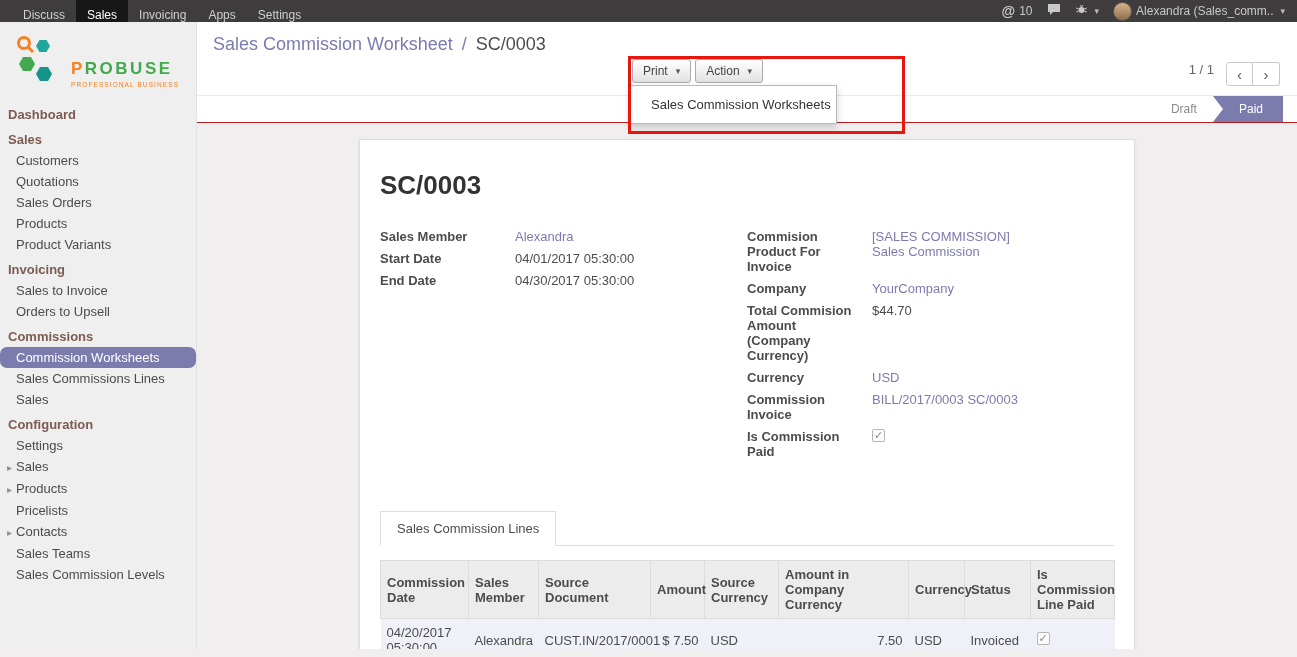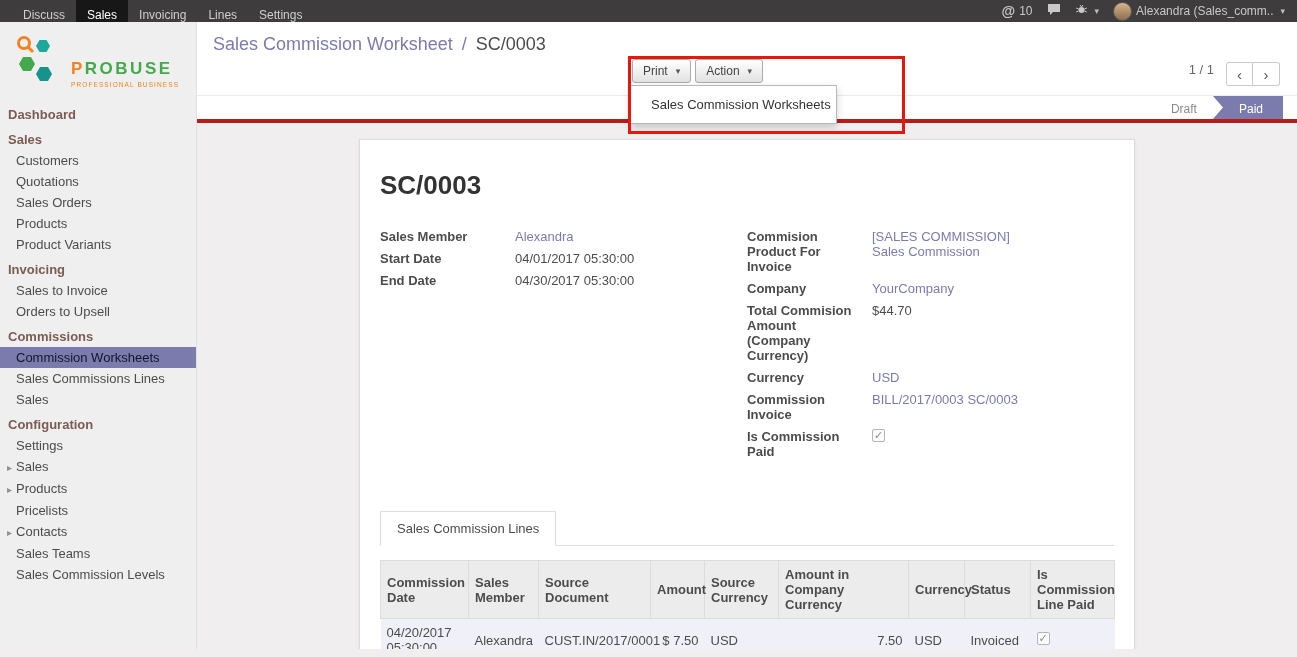--- a/index.html
+++ b/index.html
@@ -25,21 +25,21 @@
   .sidebar { width:197px; flex-shrink:0; background:#f0eff0; border-right:1px solid #e2e1e1; overflow:hidden; }
   .main { flex:1; display:flex; flex-direction:column; background:#f0eeee; position:relative; }
 
   
   .logo { display:flex; align-items:flex-end; gap:15px; padding:12px 6px 12px 14px; }
   .logo-t1 { display:block; color:#44a94c; font-weight:bold; font-size:17px; letter-spacing:2.5px; }
   .logo-t1::first-letter { color:#f58220; }
   .logo-t2 { display:block; color:#f58220; font-size:6.5px; letter-spacing:1.1px; margin-top:2px; }
   .sb-section { font-weight:bold; color:#7a5c51; font-size:13px; padding:4px 8px 3px; margin-top:3px; line-height:15px; cursor:pointer; }
   .sb-item { font-size:13px; color:#4c4c4c; padding:3px 8px 3px 16px; line-height:15px; cursor:pointer; white-space:nowrap; }
-  .sb-item.selected { background:#7c7bad; color:#0f172a; }
+  .sb-item.selected { background:#7c7bad; color:#ffffff;border-radius:7px; }
   .sb-arrow { color:#8f8f8f; font-size:10px; margin-right:4px; margin-left:-9px; }
 
   
   .control-panel { background:#fff; height:73px; position:relative; z-index:10; }
   .breadcrumb { position:absolute; left:16px; top:12px; font-size:18px; white-space:nowrap; }
   .bc-link { color:#7c7bad; cursor:pointer; }
   .bc-sep { color:#7c7bad; margin:0 4px; }
   .bc-current { color:#4c4c4c; }
   .btn-group { position:absolute; left:435px; top:37px; display:flex; gap:4px; }
   .o-btn { font-size:12px; color:#444; background:linear-gradient(#ffffff,#e2e2e2); border:1px solid #ababab;
@@ -49,21 +49,21 @@
   .pg-btns { display:flex; }
   .pg-btn { width:27px; height:24px; border:1px solid #c9c9c9; background:#fff; display:flex; align-items:center;
             justify-content:center; font-size:15px; color:#555; cursor:pointer; }
   .pg-btn.prev { border-radius:3px 0 0 3px; }
   .pg-btn.next { border-radius:0 3px 3px 0; border-left:none; }
   .dropdown { position:absolute; left:433px; top:63px; width:207px; background:#fff; border:1px solid #b9b9b9;
               box-shadow:0 3px 8px rgba(0,0,0,.18); padding:4px 0; z-index:20; }
   .dd-item { font-size:13px; color:#333; padding:7px 20px; cursor:pointer; white-space:nowrap; }
 
   
-  .statusbar { background:#fff; border-top:1px solid #ebebeb; border-bottom:4px solid #b91c1c; height:28px;
+  .statusbar { background:#fff; border-top:1px solid #ebebeb; border-bottom:1px solid #b91c1c; height:28px;
                display:flex; justify-content:flex-end; align-items:stretch; }
   .status-steps { display:flex; margin-right:14px; }
   .step { font-size:12px; line-height:26px; padding:0 16px; color:#8a8a8a; cursor:pointer; }
   .step.active { background:#7c7bad; color:#fff; padding:0 20px 0 26px;
                  clip-path:polygon(0 0,100% 0,100% 100%,0 100%,10px 50%); }
 
   
   .content { flex:1; overflow:hidden; padding-top:16px; }
   .sheet { width:776px; margin:0 auto; background:#fff; border:1px solid #dedddd;
            box-shadow:0 1px 3px rgba(0,0,0,.08); padding:16px 20px 40px; height:720px; }
@@ -101,21 +101,21 @@
                 border:3px solid #e8170d; z-index:40; pointer-events:none; }
 </style>
 </head>
 <body>
 
 <div class="topbar">
   <div class="tb-menus">
       <div class="tb-item">Discuss</div>
       <div class="tb-item active">Sales</div>
       <div class="tb-item">Invoicing</div>
-      <div class="tb-item">Lines</div>
+      <div class="tb-item">Apps</div>
       <div class="tb-item">Settings</div>
     </div>
   <div class="tb-right">
     <div class="tb-ico">
       <span class="at">@</span>
       <span>10</span>
     </div>
     <div class="tb-ico">
       <span>
         <svg width="14" height="13" viewBox="0 0 14 13">

